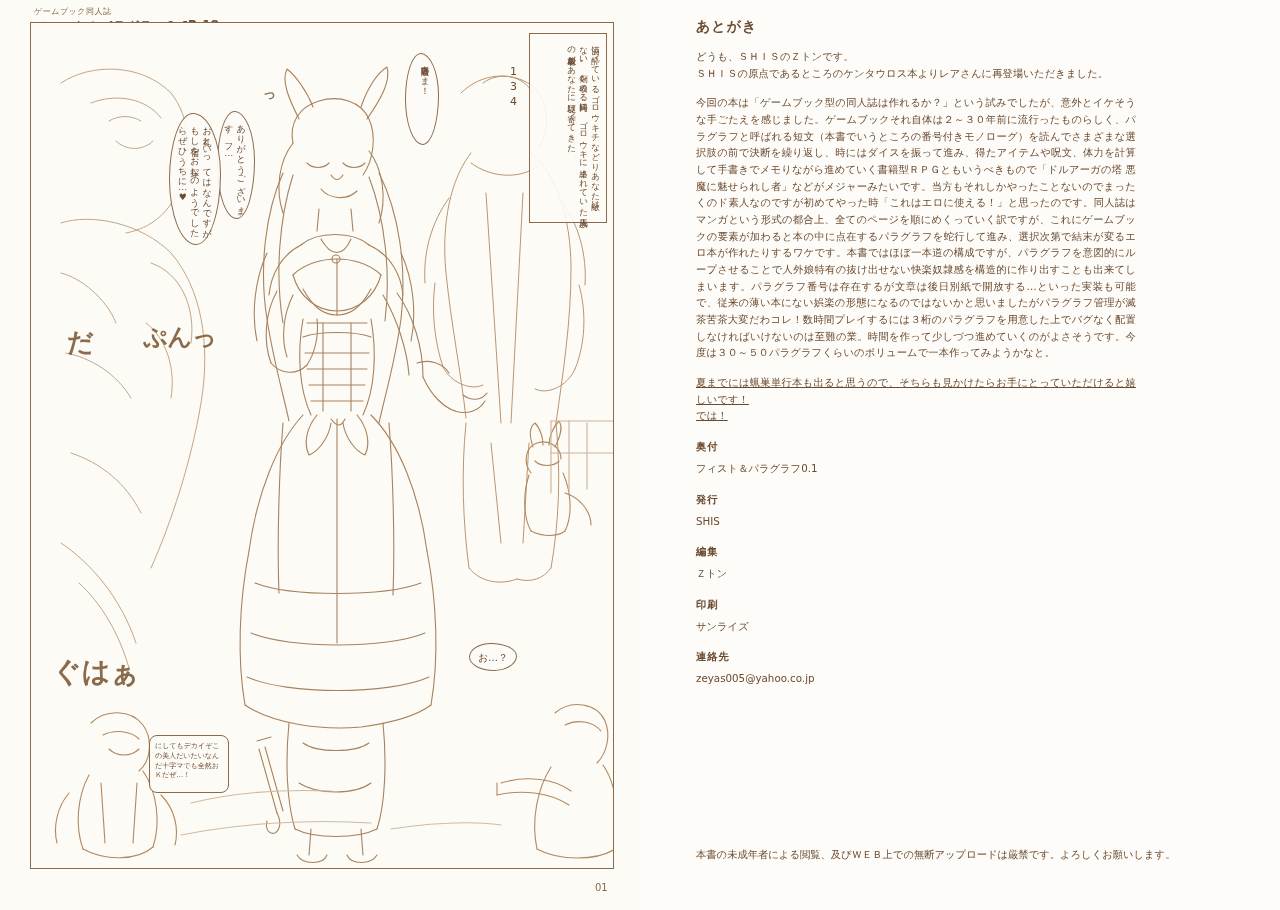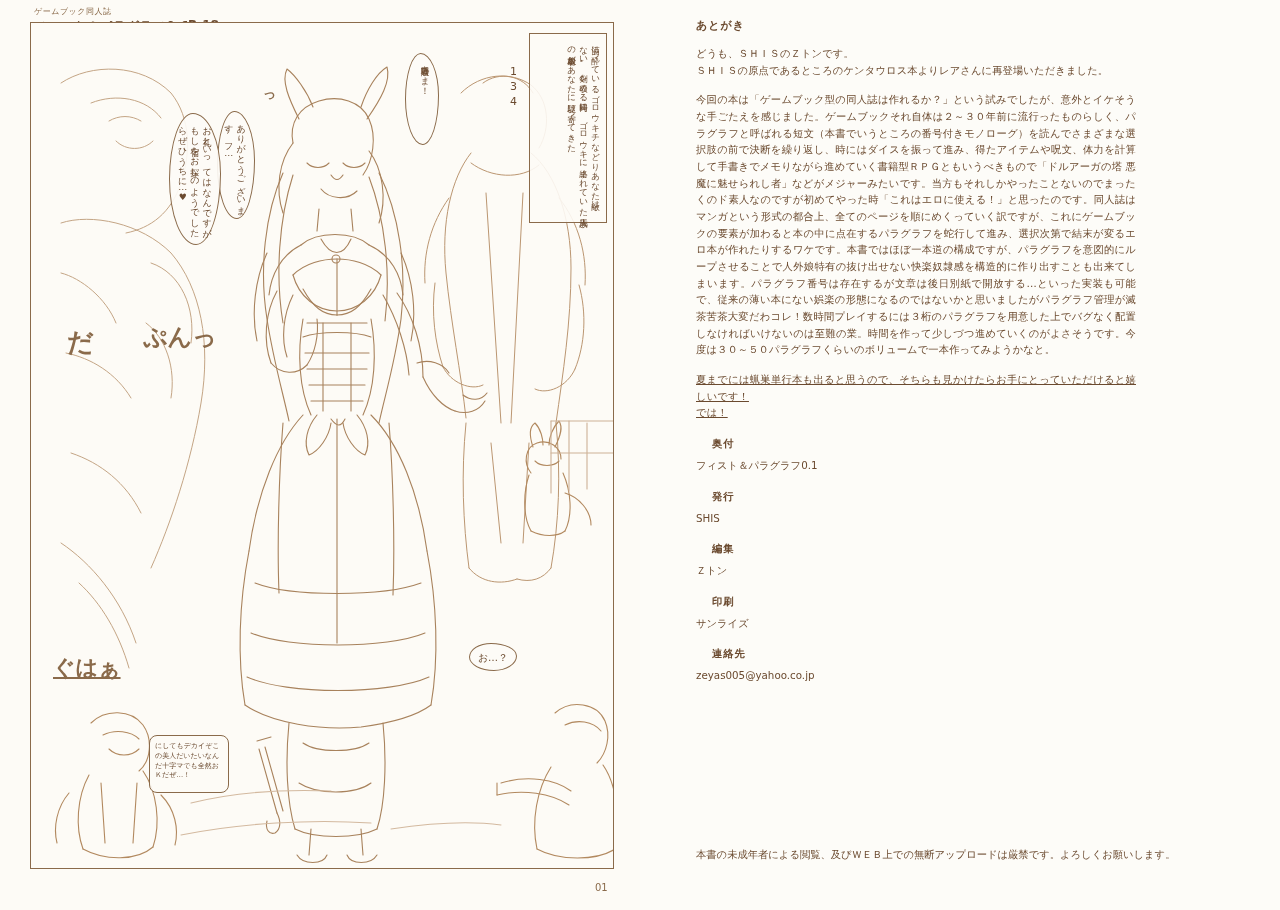--- a/index.html
+++ b/index.html
@@ -108,42 +108,41 @@
     left: 640px; top: 0;
     width: 640px; height: 910px;
     background: #fdfcf8;
   }
   .rp-inner {
     position: absolute;
     left: 56px; top: 18px;
     width: 440px;
   }
   .afterword-title {
-    font-size: 11px;
+    font-size: 14px;
     font-weight: bold;
     color: #6b4a2f;
     margin-bottom: 12px;
     letter-spacing: 1px;
   }
   .para {
     font-size: 10.3px;
     line-height: 1.62;
     color: #6b4a2f;
     margin-bottom: 13px;
     text-align: justify;
     letter-spacing: 0.1px;
   }
   .section-label {
     font-size: 10.3px;
     font-weight: bold;
     color: #6b4a2f;
     margin-top: 16px;
     margin-bottom: 6px;
     letter-spacing: 1px;
-    margin-left: 16px;
   }
   .section-line {
     font-size: 10.3px;
     line-height: 1.6;
     color: #6b4a2f;
     margin-bottom: 2px;
   }
   .footer-note {
     position: absolute;
     left: 56px; top: 848px;
@@ -357,21 +356,21 @@
       <div class="bubble vtext" style="left:186px; top:88px; width:38px; height:108px;">ありがとうございます、フ…</div>
 
       <div class="bubble vtext" style="left:138px; top:90px; width:52px; height:132px;">お礼といってはなんですがもし宿をお探しのようでしたらぜひうちに…♥</div>
 
       <div class="bubble" style="left:438px; top:620px; width:48px; height:28px; font-size:10px; text-align:center; padding-top:7px;">お…？</div>
 
       <div class="boxnote" style="left:118px; top:712px; width:80px; height:58px; border-radius:8px; font-size:7px;">にしてもデカイぞこの美人だいたいなんだ十字マでも全然おＫだぜ…！</div>
 
       <div class="sfx" style="left:36px; top:302px; font-size:26px;">だ</div>
       <div class="sfx" style="left:112px; top:298px; font-size:24px;">ぷんっ</div>
-      <div class="sfx" style="left:22px; top:630px; font-size:22px;text-decoration:underline;">ぐはぁ</div>
+      <div class="sfx" style="left:22px; top:630px; font-size:28px;">ぐはぁ</div>
       <div class="sfx" style="left:232px; top:62px; font-size:13px;">っ</div>
     </div>
 
     <div class="page-num-left">01</div>
   </div>
 
   <div class="right-page">
     <div class="rp-inner">
 
       <div class="afterword-title">あとがき</div>

